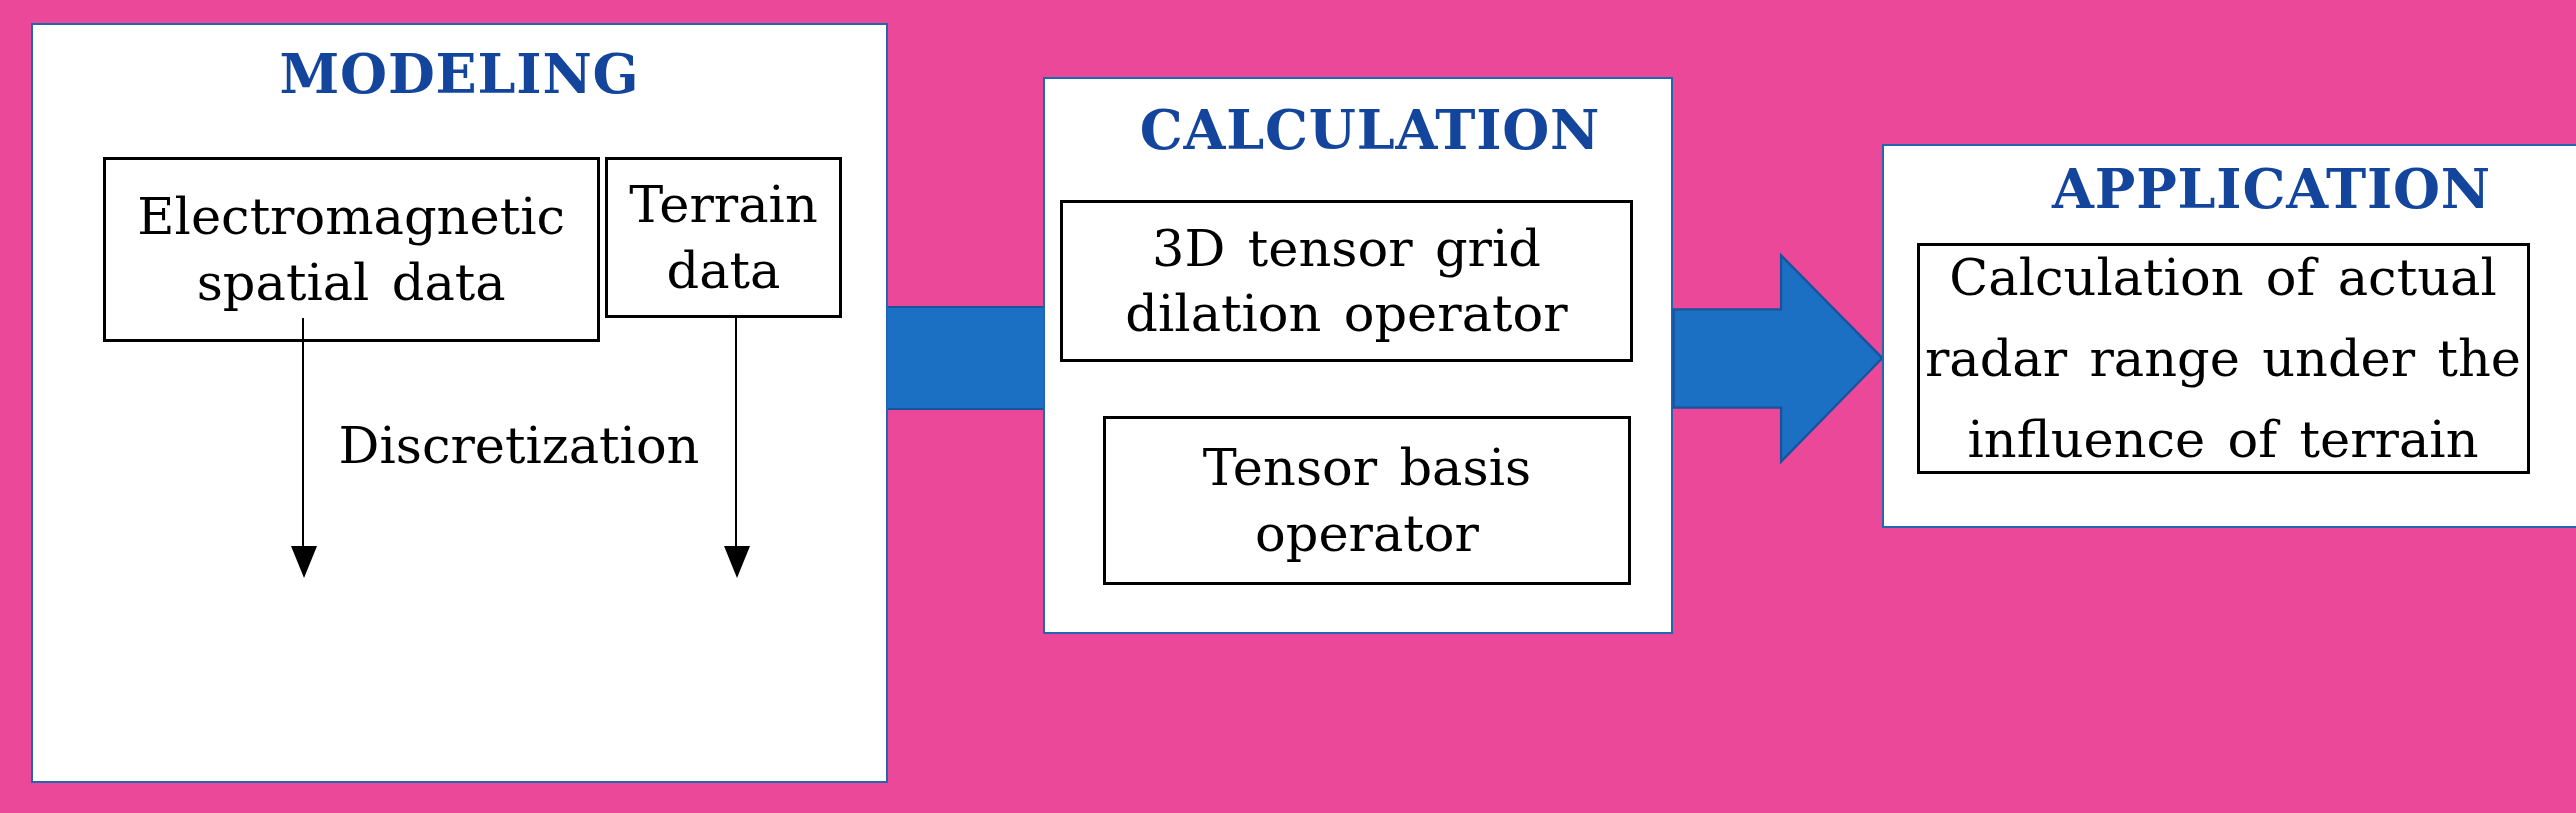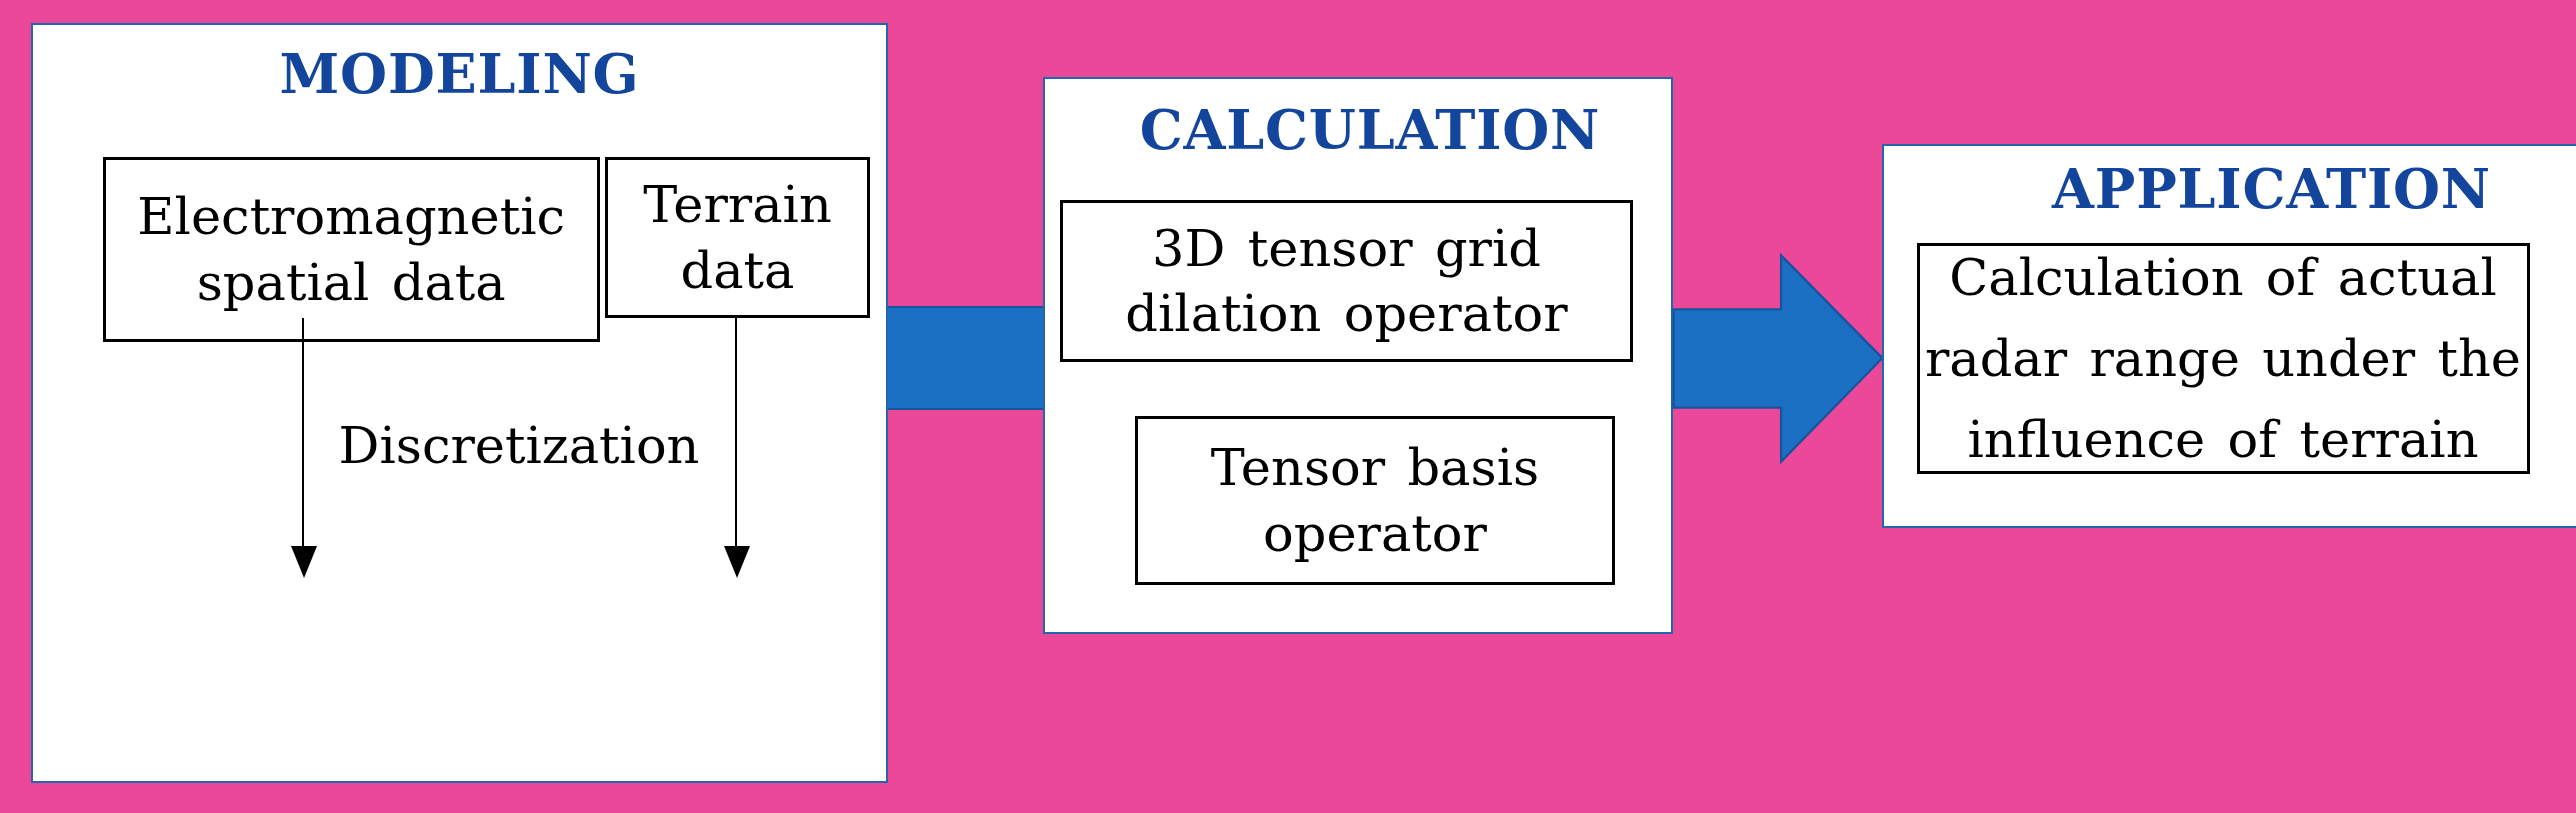--- a/index.html
+++ b/index.html
@@ -88,21 +88,21 @@
 <div class="canvas">
 
   <div class="section" style="left:31px; top:23px; width:857px; height:760px;">
     <div class="section-title" style="top:17px;">MODELING</div>
 
     <div class="node" style="left:21.7px; top:132px; width:497px; height:185px;margin-left:48px;">
       <div>Electromagnetic</div>
       <div>spatial data</div>
     </div>
 
-    <div class="node" style="left:572px; top:132px; width:265px; height:161px;">
+    <div class="node" style="left:572px; top:132px; width:237px; height:161px;">
       <div>Terrain</div>
       <div>data</div>
     </div>
 
     <div class="vline" style="left:269px; top:293px; height:229px;"></div>
     <div class="arrowhead-down" style="left:258px; top:521px;"></div>
 
     <div class="vline" style="left:702px; top:293px; height:229px;"></div>
     <div class="arrowhead-down" style="left:691px; top:521px;"></div>
 
@@ -113,21 +113,21 @@
   <div class="band-arrow"></div>
 
   <div class="section" style="left:1043px; top:77px; width:630px; height:557px;">
     <div class="section-title" style="top:18.6px;padding-left:12px;">CALCULATION</div>
 
     <div class="node" style="left:15px; top:121px; width:573px; height:162px;">
       <div>3D tensor grid</div>
       <div>dilation operator</div>
     </div>
 
-    <div class="node" style="left:58px; top:337px; width:480px; height:169px;margin-left:32px;">
+    <div class="node" style="left:58px; top:337px; width:528px; height:169px;">
       <div>Tensor basis</div>
       <div>operator</div>
     </div>
   </div>
 
   <svg class="block-arrow-svg" viewBox="0 0 276 273" xmlns="http://www.w3.org/2000/svg">
     <polygon points="3,73 142,73 142,3 273,136 142,270 142,200 3,200" fill="#1C70C4" stroke="#17549E" stroke-width="3" stroke-linejoin="miter"></polygon>
   </svg>
 
   <div class="section" style="left:1882px; top:144px; width:779px; height:384px;">

